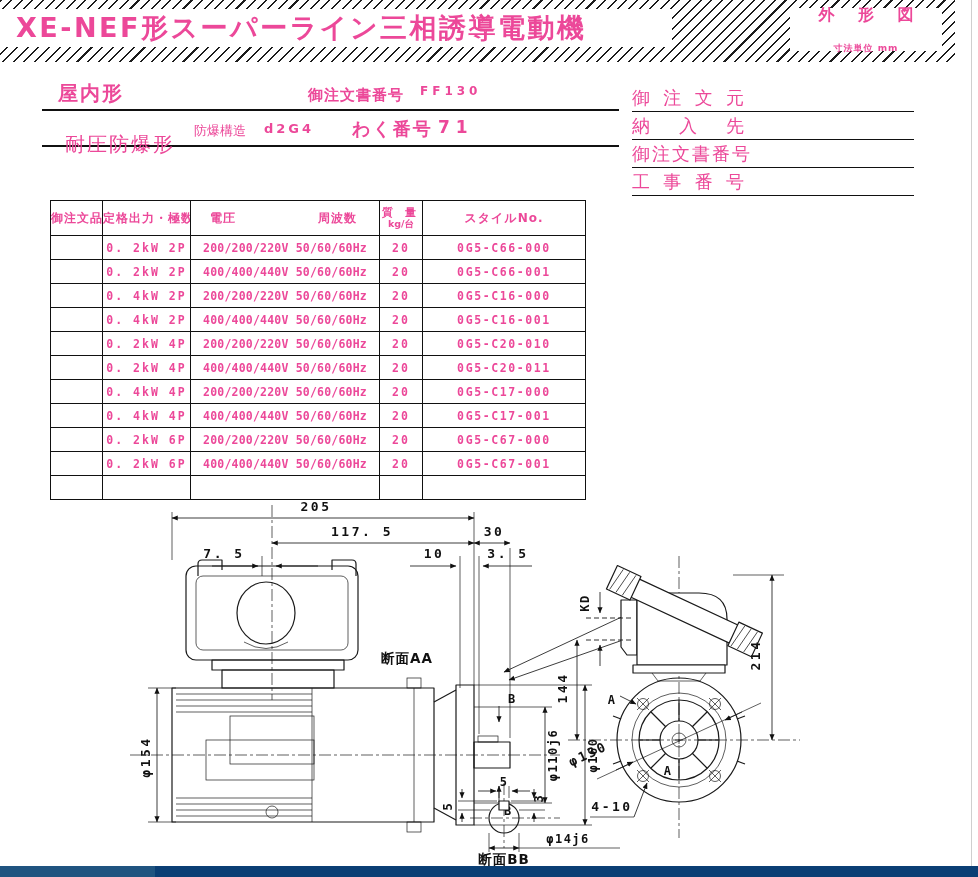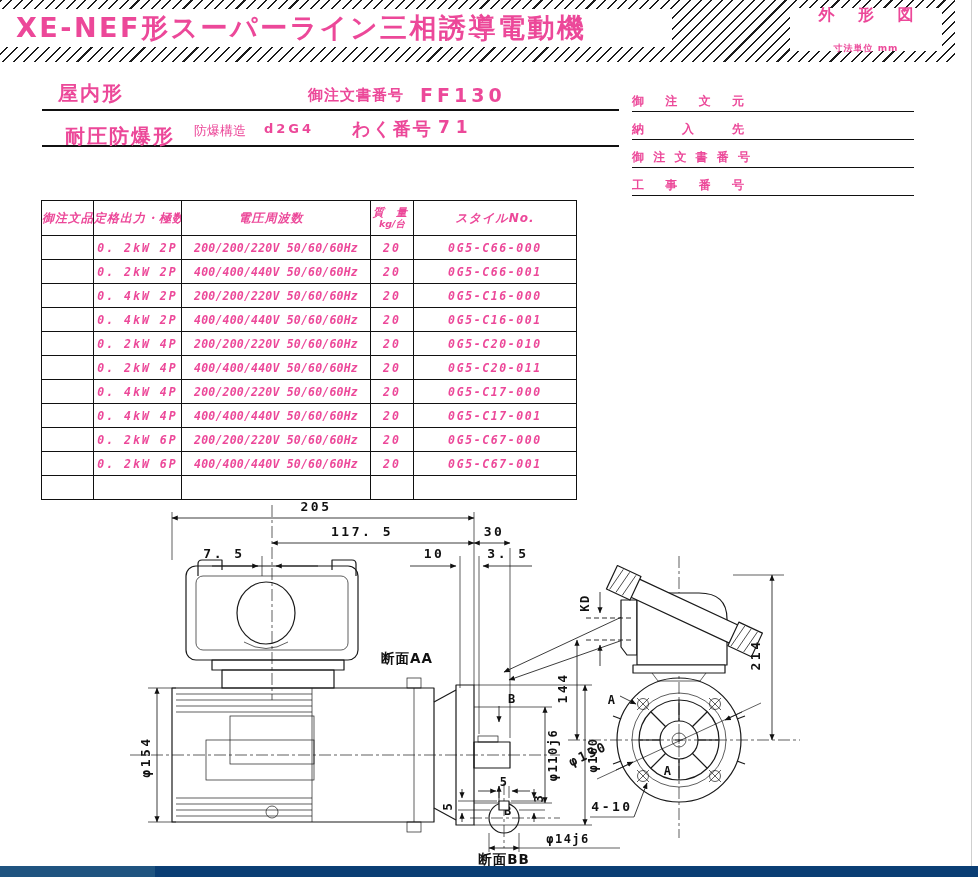--- a/index.html
+++ b/index.html
@@ -16,43 +16,43 @@
   .dwg-type{font-size:16px;font-weight:700;letter-spacing:9px;text-indent:9px;}
   .unit-note{font-size:9px;font-weight:700;letter-spacing:1px;margin-top:16px;}
   
   .spec{position:absolute;left:42px;top:70px;width:577px;margin-top:8px;}
   .spec-row{position:relative;}
   .spec-row.r1{height:31px;border-bottom:2px solid #111;}
   .spec-row.r2{height:35px;}
   .spec-row.r3{height:34px;border-bottom:2px solid #111;}
   .t-mounting{position:absolute;left:16px;top:2px;font-size:20px;font-weight:700;letter-spacing:2px;}
   .t-flange-label{position:absolute;left:266px;top:8px;font-size:15px;font-weight:700;letter-spacing:1px;}
-  .t-flange-no{position:absolute;left:378px;top:6px;font-size:19px;font-weight:700;letter-spacing:4px;}
+  .t-flange-no{position:absolute;left:378px;top:6px;font-size:12px;font-weight:700;letter-spacing:4px;}
   .t-enclosure{position:absolute;left:23px;top:8px;font-size:19px;font-weight:700;letter-spacing:1.5px;}
-  .t-exproof{position:absolute;left:23px;top:12px;font-size:20px;font-weight:700;letter-spacing:2px;}
+  .t-exproof{position:absolute;left:23px;top:20px;font-size:20px;font-weight:400;letter-spacing:2px;}
   .t-exstruct-label{position:absolute;left:152px;top:11px;font-size:13px;font-weight:400;}
   .t-exstruct-val{position:absolute;left:222px;top:10px;font-size:13px;font-weight:700;letter-spacing:3px;}
   .t-frame-label{position:absolute;left:310px;top:6px;font-size:18px;font-weight:700;letter-spacing:2px;}
   .t-frame-no{position:absolute;left:396px;top:6px;font-size:17px;font-weight:700;letter-spacing:6px;}
   
   .order{position:absolute;left:632px;top:84px;width:282px;}
   .order-row{height:28px;border-bottom:1.5px solid #111;display:flex;align-items:flex-end;
     justify-content:space-between;padding-bottom:1px;box-sizing:border-box;}
-  .order-label{display:inline-block;width:112px;font-size:12px;font-weight:700;
+  .order-label{display:inline-block;width:112px;font-size:18px;font-weight:400;
     text-align:justify;text-align-last:justify;}
   .order-label.wide{width:118px;}
   .order-suffix{font-size:15px;font-weight:700;margin-right:26px;}
   
-  table.spec-table{position:absolute;left:41px;top:200px;border-collapse:collapse;
-    table-layout:fixed;width:536px;font-style:italic;}
+  table.spec-table{position:absolute;left:50px;top:200px;border-collapse:collapse;
+    table-layout:fixed;width:536px;}
   table.spec-table th,table.spec-table td{border:1.4px solid #111;padding:0;overflow:hidden;white-space:nowrap;}
   table.spec-table th{height:34px;font-size:12px;font-weight:700;letter-spacing:1px;}
   table.spec-table td{height:23px;text-align:center;
     font-family:"DejaVu Sans Mono",monospace;font-size:11.5px;font-weight:600;}
-  .vf-head{display:flex;justify-content:center;padding:0 22px 0 12px;}
+  .vf-head{display:flex;justify-content:space-between;padding:0 22px 0 19px;}
   .mass-head div{line-height:1.05;}
   .mass-l1{font-size:11px;letter-spacing:4px;}
   .mass-l2{font-size:9.5px;letter-spacing:0;}
   td.c-out{letter-spacing:2px;}
   td.c-vf{letter-spacing:0.2px;font-size:11.5px;}
   td.c-mass{letter-spacing:2px;}
   td.c-style{letter-spacing:1.6px;}
   
   svg.drawing{position:absolute;left:0;top:493px;}
   svg .ln{stroke:#1a1a1a;stroke-width:1.2;fill:none;stroke-linejoin:round;}

